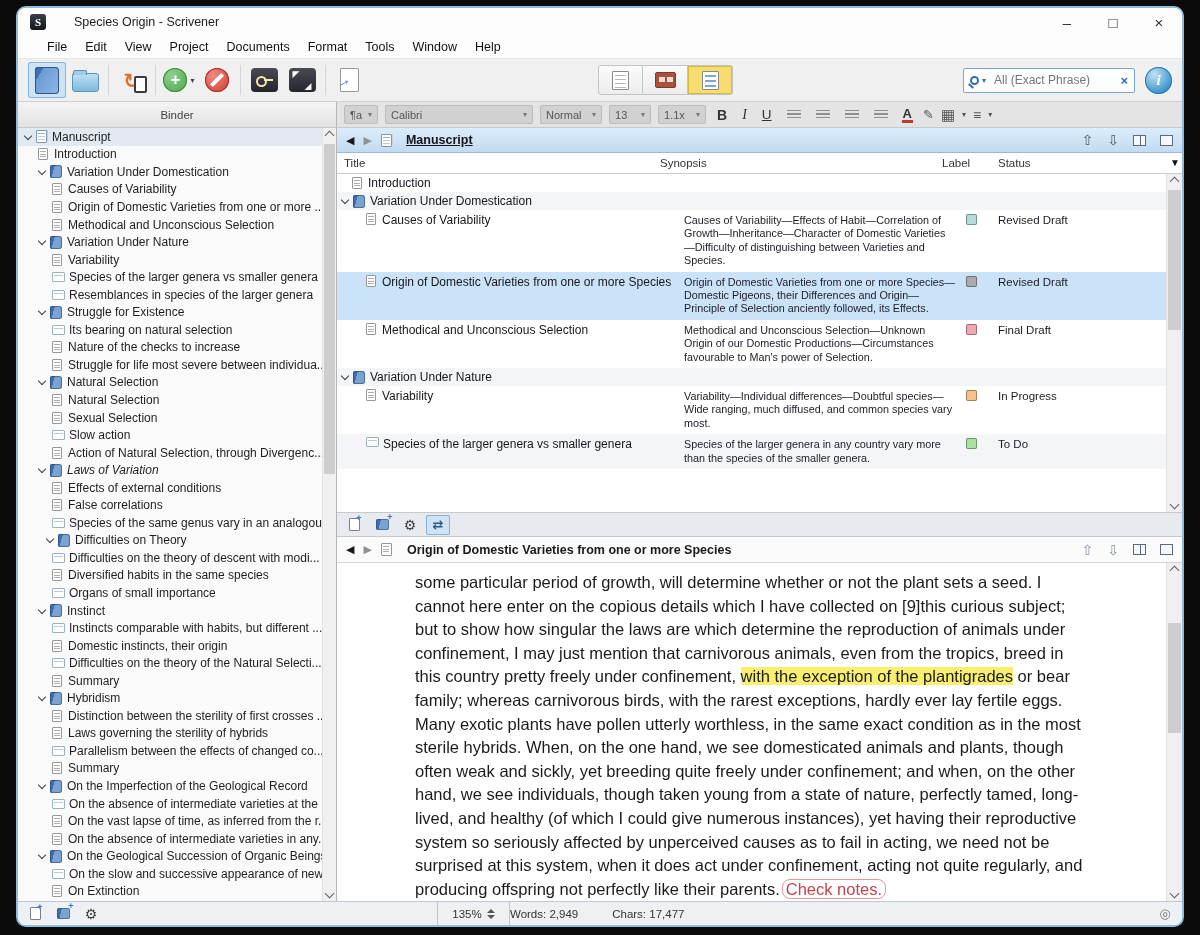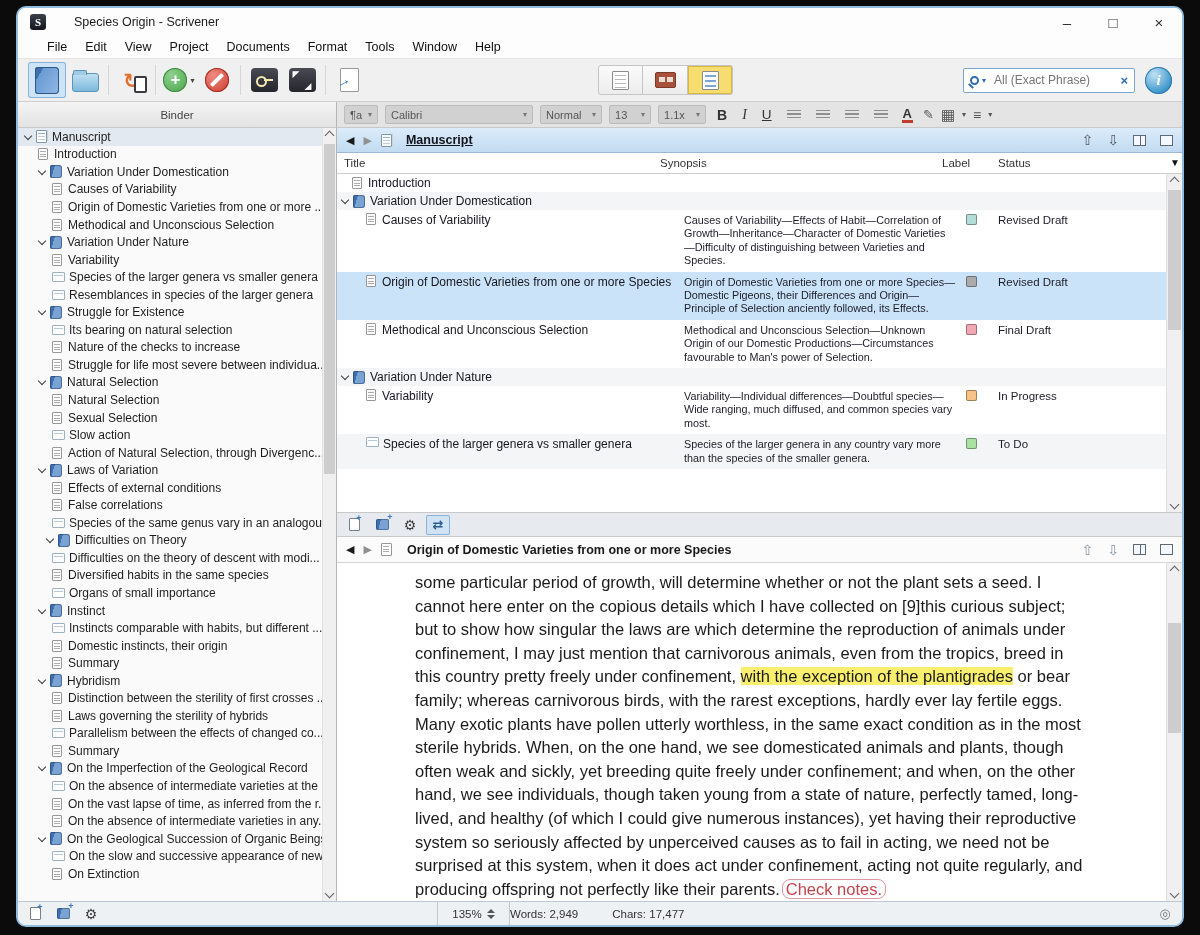--- a/index.html
+++ b/index.html
@@ -355,21 +355,21 @@
             <span>Sexual Selection</span>
           </div>
           <div class="brow" style="padding-left: 34px;">
             <span class="t-card"></span>
             <span>Slow action</span>
           </div>
           <div class="brow" style="padding-left: 34px;">
             <span class="t-doc"></span>
             <span>Action of Natural Selection, through Divergenc...</span>
           </div>
-          <div class="brow" style="padding-left: 20px;">
+          <div class="brow" style="padding-left: 20px; font-style: italic;">
             <span class="t-chev"></span>
             <span class="t-folder"></span>
             <span>Laws of Variation</span>
           </div>
           <div class="brow" style="padding-left: 34px;">
             <span class="t-doc"></span>
             <span>Effects of external conditions</span>
           </div>
           <div class="brow" style="padding-left: 34px;">
             <span class="t-doc"></span>
@@ -401,20 +401,24 @@
             <span class="t-folder"></span>
             <span>Instinct</span>
           </div>
           <div class="brow" style="padding-left: 34px;">
             <span class="t-card"></span>
             <span>Instincts comparable with habits, but different ...</span>
           </div>
           <div class="brow" style="padding-left: 34px;">
             <span class="t-doc"></span>
             <span>Domestic instincts, their origin</span>
+          </div>
+          <div class="brow" style="padding-left: 34px;">
+            <span class="t-card"></span>
+            <span>Difficulties on the theory of the Natural Selecti...</span>
           </div>
           <div class="brow" style="padding-left: 34px;">
             <span class="t-doc"></span>
             <span>Summary</span>
           </div>
           <div class="brow" style="padding-left: 20px;">
             <span class="t-chev"></span>
             <span class="t-folder"></span>
             <span>Hybridism</span>
           </div>

